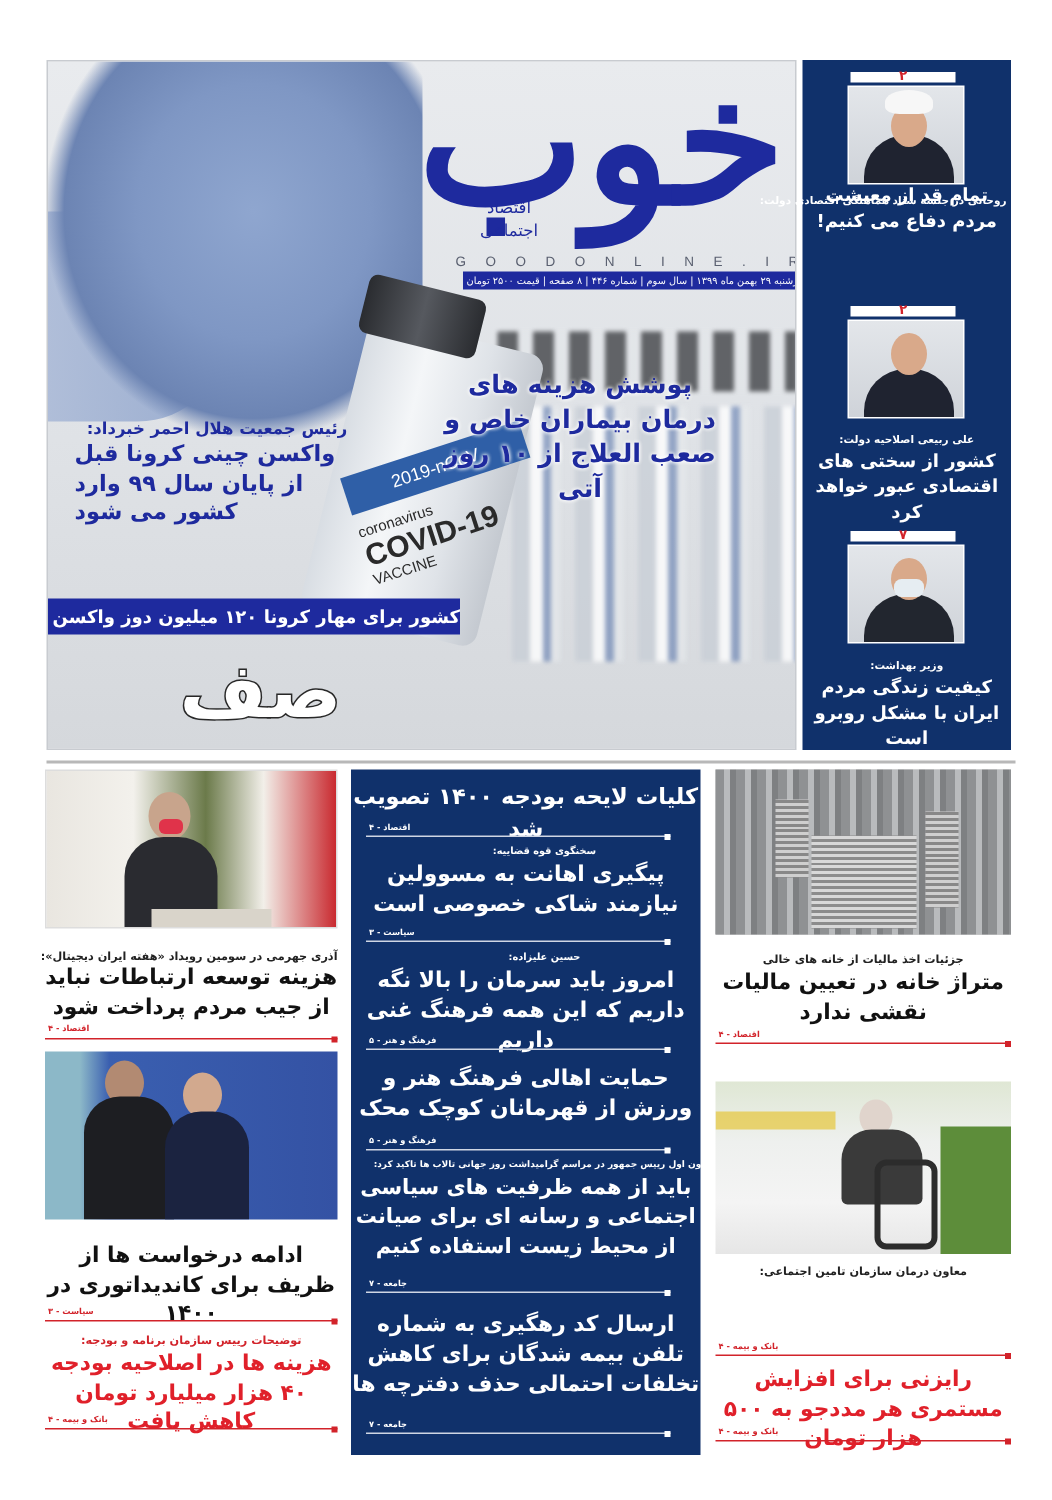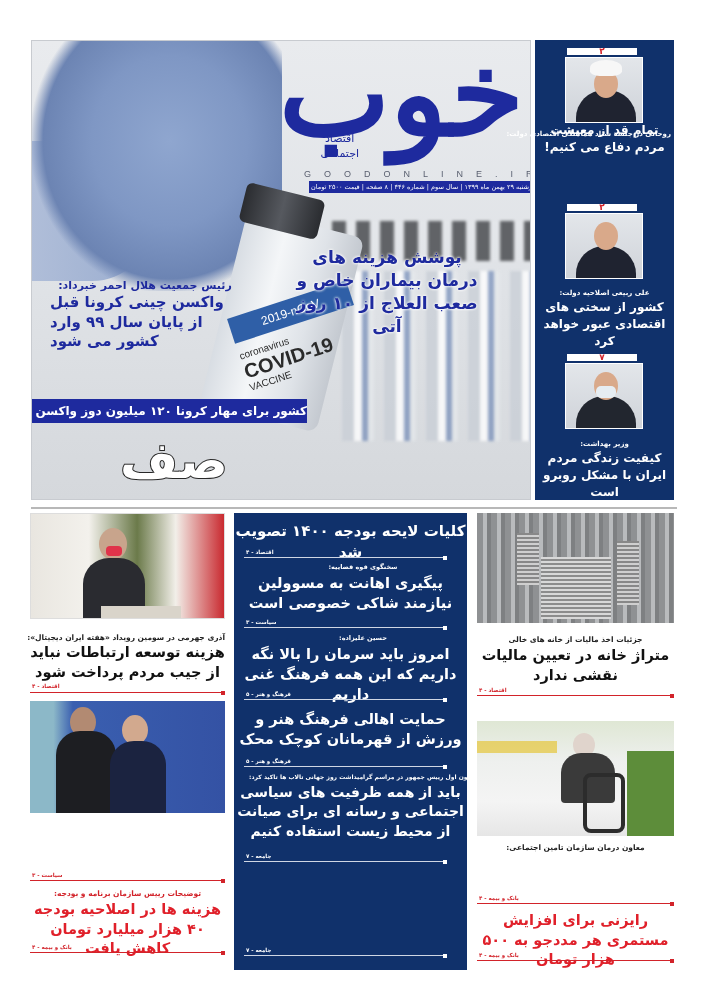--- a/index.html
+++ b/index.html
@@ -223,20 +223,21 @@
     <div class="abs head-dark" style="top:130px;">هزینه توسعه ارتباطات نباید از جیب مردم پرداخت شود</div>
     <div class="rule-label-red" style="top:170px;">اقتصاد - ۴</div>
     <div class="rule-red" style="top:179px;"></div>
 
     <div class="photo" style="top:188px;height:112px;background:linear-gradient(90deg,#8cb8c8 0%,#8cb8c8 12%,#3a5fb0 22%,#3452a4 100%);">
       <div style="position:absolute;left:40px;top:6px;width:26px;height:30px;border-radius:50%;background:#b28a72;"></div>
       <div style="position:absolute;left:26px;top:30px;width:60px;height:82px;border-radius:24px 24px 0 0;background:#1d1e22;"></div>
       <div style="position:absolute;left:92px;top:14px;width:26px;height:30px;border-radius:50%;background:#d2a98e;"></div>
       <div style="position:absolute;left:80px;top:40px;width:56px;height:72px;border-radius:24px 24px 0 0;background:#1b2340;"></div>
     </div>
+    <div class="abs head-dark" style="top:315px;">ادامه درخواست ها از ظریف برای کاندیداتوری در ۱۴۰۰</div>
     <div class="rule-label-red" style="top:359px;">سیاست - ۳</div>
     <div class="rule-red" style="top:367px;"></div>
     <div class="abs kicker-red" style="top:376px;">توضیحات رییس سازمان برنامه و بودجه:</div>
     <div class="abs head-red" style="top:387px;">هزینه ها در اصلاحیه بودجه ۴۰ هزار میلیارد تومان کاهش یافت</div>
     <div class="rule-label-red" style="top:431px;">بانک و بیمه - ۴</div>
     <div class="rule-red" style="top:439px;"></div>
   </div>
 
   <div class="col-mid">
     <div class="mid-head" style="top:8px;font-size:15px;">کلیات لایحه بودجه ۱۴۰۰ تصویب شد</div>
@@ -255,20 +256,21 @@
 
     <div class="mid-head" style="top:196px;">حمایت اهالی فرهنگ هنر و ورزش از قهرمانان کوچک محک</div>
     <div class="rule-label-white" style="top:245px;">فرهنگ و هنر - ۵</div>
     <div class="rule-white" style="top:253px;"></div>
 
     <div class="mid-kicker" style="top:260px;font-size:6px;">معاون اول رییس جمهور در مراسم گرامیداشت روز جهانی تالاب ها تاکید کرد:</div>
     <div class="mid-head" style="top:270px;font-size:14px;">باید از همه ظرفیت های سیاسی اجتماعی و رسانه ای برای صیانت از محیط زیست استفاده کنیم</div>
     <div class="rule-label-white" style="top:340px;">جامعه - ۷</div>
     <div class="rule-white" style="top:348px;"></div>
 
+    <div class="mid-head" style="top:360px;">ارسال کد رهگیری به شماره تلفن بیمه شدگان برای کاهش تخلفات احتمالی حذف دفترچه ها</div>
     <div class="rule-label-white" style="top:434px;">جامعه - ۷</div>
     <div class="rule-white" style="top:442px;"></div>
   </div>
 
   <div class="col-right">
     <div class="photo" style="top:0;width:197px;height:110px;background:repeating-linear-gradient(90deg,#8e9196 0 6px,#b8bbbf 6px 10px,#7d8085 10px 14px),linear-gradient(180deg,#c7c9cc,#9a9da2);filter:grayscale(.5);">
       <div style="position:absolute;left:64px;top:44px;width:70px;height:62px;background:repeating-linear-gradient(0deg,#d8d8d8 0 2px,#8c8c8c 2px 4px);"></div>
       <div style="position:absolute;left:140px;top:28px;width:22px;height:64px;background:repeating-linear-gradient(0deg,#cfcfcf 0 2px,#888 2px 4px);"></div>
       <div style="position:absolute;left:40px;top:20px;width:22px;height:52px;background:repeating-linear-gradient(0deg,#cfcfcf 0 2px,#888 2px 4px);"></div>
     </div>

